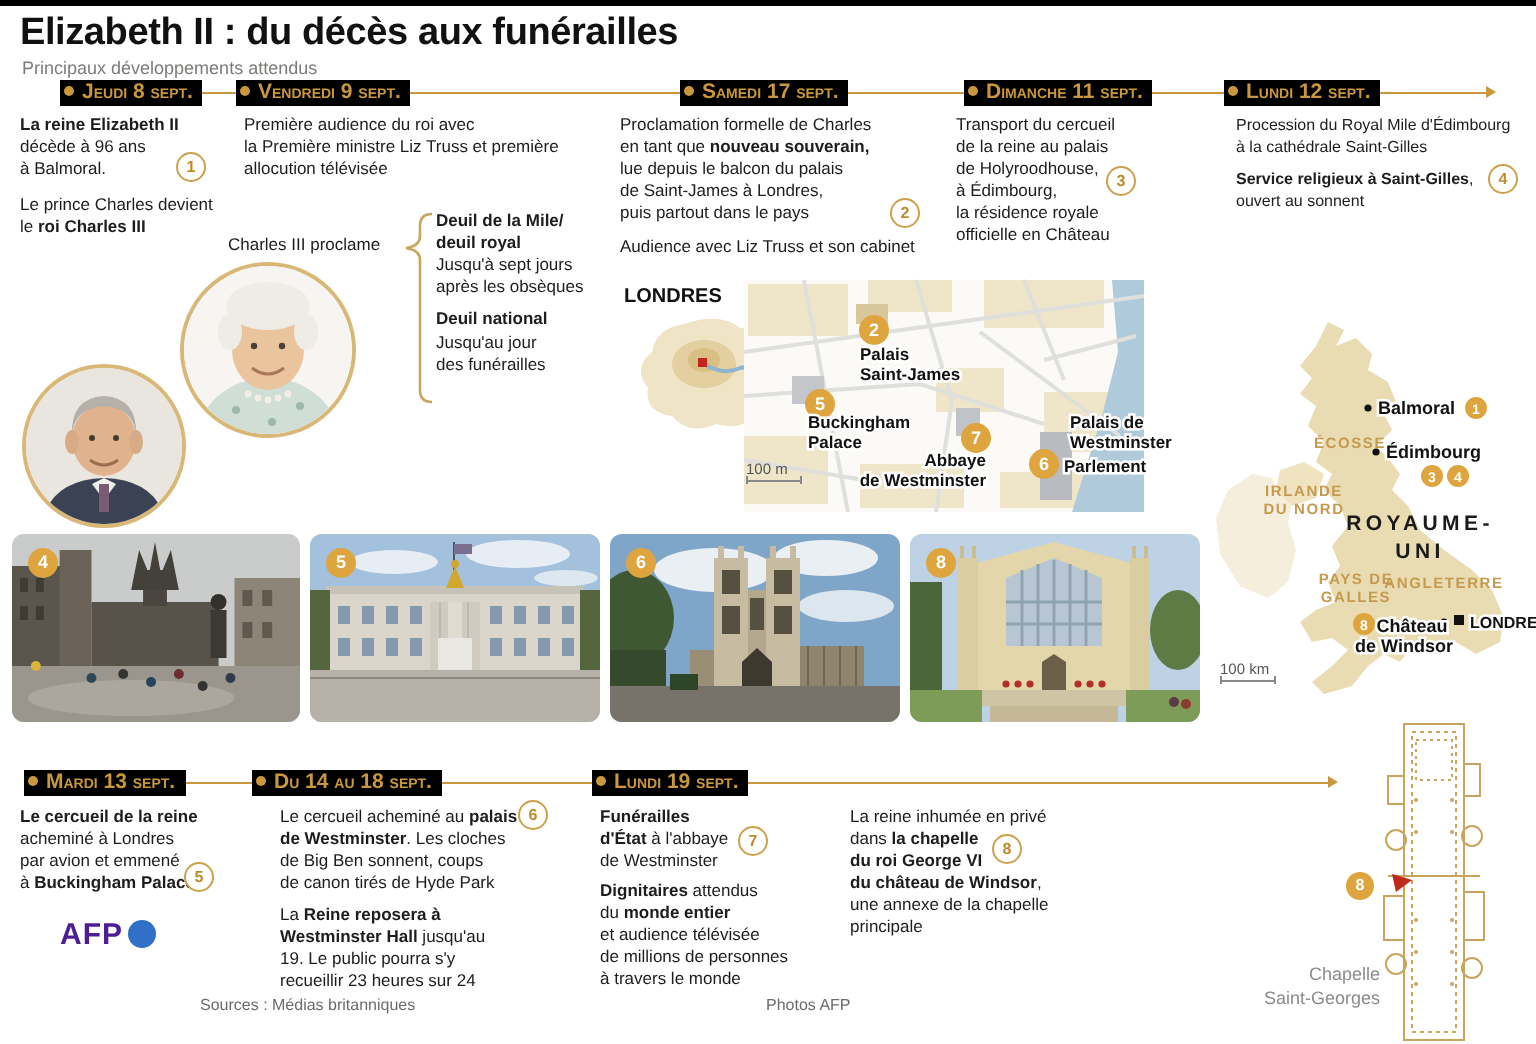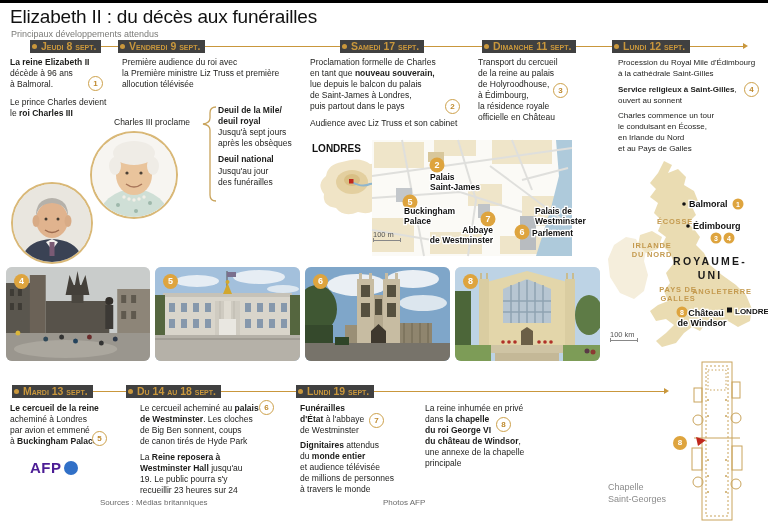--- a/index.html
+++ b/index.html
@@ -1,28 +1,28 @@
 <!DOCTYPE html>
 <html><head>
 <meta charset="utf-8">
 <style>
   html,body{margin:0;padding:0;background:#fff}
   .canvas{position:relative;width:768px;height:522px;background:#fff;overflow:hidden;
           font-family:"Liberation Sans",sans-serif;color:#1d1d1b}
   .abs{position:absolute}
   .topbar{position:absolute;left:0;top:0;width:768px;height:3px;background:#000}
-  .title{position:absolute;left:10px;top:6px;font-size:19px;font-weight:400;letter-spacing:-.2px;color:#111}
+  .title{position:absolute;left:10px;top:6px;font-size:19px;font-weight:700;letter-spacing:-.2px;color:#111}
   .subtitle{position:absolute;left:11px;top:29px;font-size:9px;color:#7b7b78}
   .p{position:absolute;font-size:8.5px;line-height:11px;white-space:pre-line;color:#1d1d1b}
   .s8{font-size:8px}
   .b{font-weight:700}
   .grey{color:#8c8c8c}
   .tl-line{position:absolute;height:1px;background:#c9973c}
   .tl-arrow{position:absolute;width:0;height:0;border-left:5px solid #c9973c;border-top:3px solid transparent;border-bottom:3px solid transparent}
-  .day{position:absolute;background:#404040;padding:0 5px 0 2px;font-variant:small-caps;font-weight:700;
+  .day{position:absolute;background:#000000;padding:0 5px 0 2px;font-variant:small-caps;font-weight:700;
        font-size:10.5px;line-height:13px;color:#c9973c;white-space:nowrap}
   .day .dot{display:inline-block;width:5px;height:5px;border-radius:50%;background:#c9973c;margin-right:4px;vertical-align:1px}
   .bo{position:absolute;width:13px;height:13px;border:1px solid #cda14b;border-radius:50%;background:#fff;
       color:#bf8a2e;font-size:8px;font-weight:700;text-align:center;line-height:13px;z-index:5}
   .bf{position:absolute;width:15px;height:15px;border-radius:50%;background:#dea43e;color:#fff;
       font-size:9px;font-weight:700;text-align:center;line-height:15px;z-index:6}
   .photo{position:absolute;border-radius:6px;overflow:hidden;background:#ddd}
   .photo svg{display:block}
   .portrait{position:absolute;border-radius:50%;overflow:hidden;box-shadow:0 0 0 2px #d9b877;background:#f6f4f0}
   .maptitle{position:absolute;font-size:10px;font-weight:700;color:#111}
@@ -92,24 +92,20 @@
 à Édimbourg,
 la résidence royale
 officielle en Château</span></div>
   <div class="bo" style="left:553px;top:83px">3</div>
 
   <div class="p s8" style="left:618px;top:57px;width:150px"><span>Procession du Royal Mile d'Édimbourg
 à la cathédrale Saint-Gilles</span></div>
   <div class="p s8" style="left:618px;top:84px;width:128px"><span class="b">Service religieux à Saint-Gilles</span><span>,</span></div>
   <div class="bo" style="left:744px;top:82px">4</div>
   <div class="p s8" style="left:618px;top:95px;width:128px"><span>ouvert au sonnent</span></div>
-  <div class="p s8" style="left:618px;top:110px;width:150px"><span>Charles commence un tour
-le conduisant en Écosse,
-en Irlande du Nord
-et au Pays de Galles</span></div>
 
   <div class="portrait" style="left:92px;top:133px;width:84px;height:84px">
     <svg width="84" height="84" viewBox="0 0 84 84">
       <rect width="84" height="84" fill="#f7f5f1"></rect>
       <ellipse cx="42" cy="88" rx="36" ry="32" fill="#cfdfd6"></ellipse>
       <circle cx="26" cy="72" r="2" fill="#9db8ab"></circle>
         <circle cx="44" cy="78" r="2" fill="#9db8ab"></circle>
         <circle cx="58" cy="70" r="2" fill="#9db8ab"></circle>
       <ellipse cx="42" cy="42" rx="18" ry="20" fill="#e9c49c"></ellipse>
       <path d="M22,40 Q16,14 42,10 Q68,14 62,40 Q64,18 50,15 Q30,12 22,40 Z" fill="#efece6"></path>
@@ -467,20 +463,20 @@
       <circle cx="68" cy="100" r="1"></circle>
         <circle cx="86" cy="100" r="1"></circle>
         <circle cx="68" cy="116" r="1"></circle>
         <circle cx="86" cy="116" r="1"></circle>
       <circle cx="68" cy="132" r="1"></circle>
         <circle cx="86" cy="132" r="1"></circle>
     </g>
     <polygon points="56,77 66,80 58,86" fill="#c0271d"></polygon>
   </svg>
   <div class="bf" style="left:673px;top:436px;width:14px;height:14px;line-height:14px;font-size:8px">8</div>
-  <div class="p grey" style="left:608px;top:481px;width:82px;text-align:left;font-size:9px;line-height:12px">Chapelle
+  <div class="p grey" style="left:608px;top:481px;width:82px;text-align:right;font-size:9px;line-height:12px">Chapelle
 Saint-Georges</div>
 
   <div class="afp"><span>AFP</span><span class="globe"></span></div>
   <div class="fnote" style="left:100px;top:498px">Sources : Médias britanniques</div>
   <div class="fnote" style="left:383px;top:498px">Photos AFP</div>
 
 </div>
 
 </body></html>

